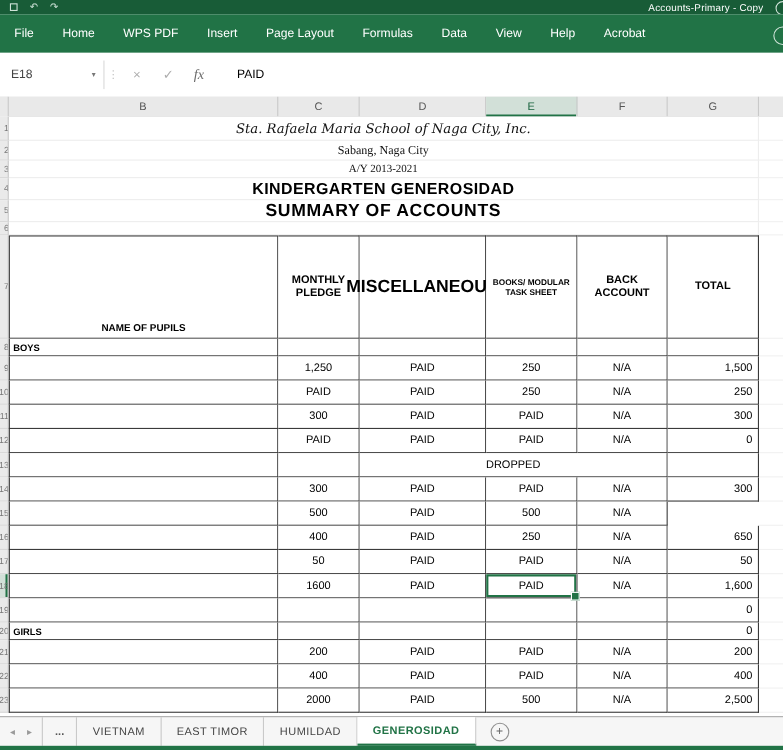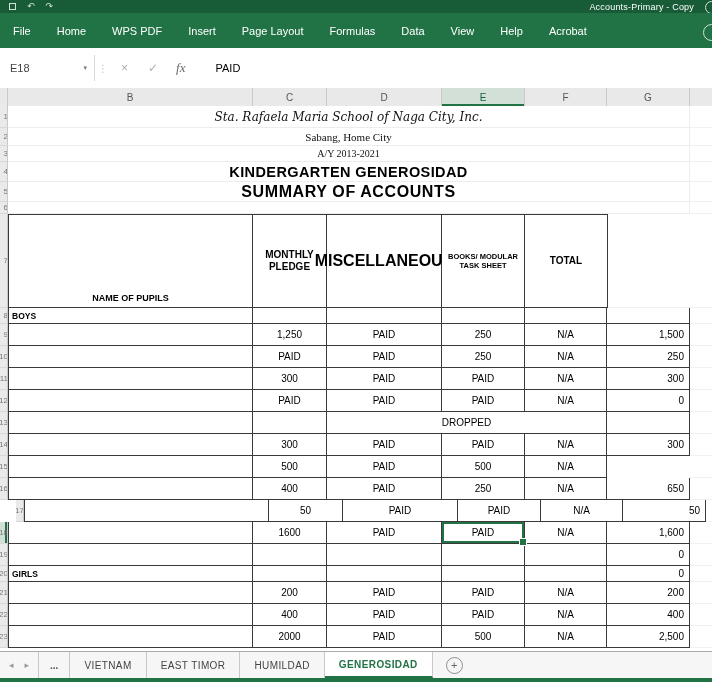--- a/index.html
+++ b/index.html
@@ -152,21 +152,21 @@
         <div class="rowhdr">
           <div class="rowhdr-in">1</div>
         </div>
         <div class="merged script">Sta. Rafaela Maria School of Naga City, Inc.</div>
         <div class="gfill"></div>
       </div>
       <div class="grow" style="height: 18px;">
         <div class="rowhdr">
           <div class="rowhdr-in">2</div>
         </div>
-        <div class="merged serif">Sabang, Home City</div>
+        <div class="merged serif">Sabang, Naga City</div>
         <div class="gfill"></div>
       </div>
       <div class="grow" style="height: 16px;">
         <div class="rowhdr">
           <div class="rowhdr-in">3</div>
         </div>
         <div class="merged serif-small">A/Y 2013-2021</div>
         <div class="gfill"></div>
       </div>
       <div class="grow" style="height: 20px;">
@@ -196,20 +196,23 @@
         </div>
         <div class="cell first toprow hname" style="width: 245px;">NAME OF PUPILS</div>
         <div class="cell toprow hcol" style="width: 74px;">
           <span>MONTHLY PLEDGE</span>
         </div>
         <div class="cell toprow hcol hmisc" style="width: 115px;">
           <span>MISCELLANEOUS</span>
         </div>
         <div class="cell toprow hcol hsmall" style="width: 83px;">
           <span>BOOKS/ MODULAR TASK SHEET</span>
+        </div>
+        <div class="cell toprow hcol" style="width: 82px;">
+          <span>BACK ACCOUNT</span>
         </div>
         <div class="cell toprow hcol" style="width: 83px;">
           <span>TOTAL</span>
         </div>
         <div class="gfill"></div>
       </div>
       <div class="grow" style="height: 16px;">
         <div class="rowhdr">
           <div class="rowhdr-in">8</div>
         </div>
@@ -308,21 +311,21 @@
           <div class="rowhdr-in">16</div>
         </div>
         <div class="cell first" style="width: 245px;"></div>
         <div class="cell" style="width: 74px;">400</div>
         <div class="cell" style="width: 115px;">PAID</div>
         <div class="cell" style="width: 83px;">250</div>
         <div class="cell" style="width: 82px;">N/A</div>
         <div class="cell gcell" style="width: 83px;">650</div>
         <div class="gfill"></div>
       </div>
-      <div class="grow" style="height: 22px; padding-left: 16px;">
+      <div class="grow" style="height: 22px;">
         <div class="rowhdr">
           <div class="rowhdr-in">17</div>
         </div>
         <div class="cell first" style="width: 245px;"></div>
         <div class="cell" style="width: 74px;">50</div>
         <div class="cell" style="width: 115px;">PAID</div>
         <div class="cell" style="width: 83px;">PAID</div>
         <div class="cell" style="width: 82px;">N/A</div>
         <div class="cell gcell" style="width: 83px;">50</div>
         <div class="gfill"></div>

